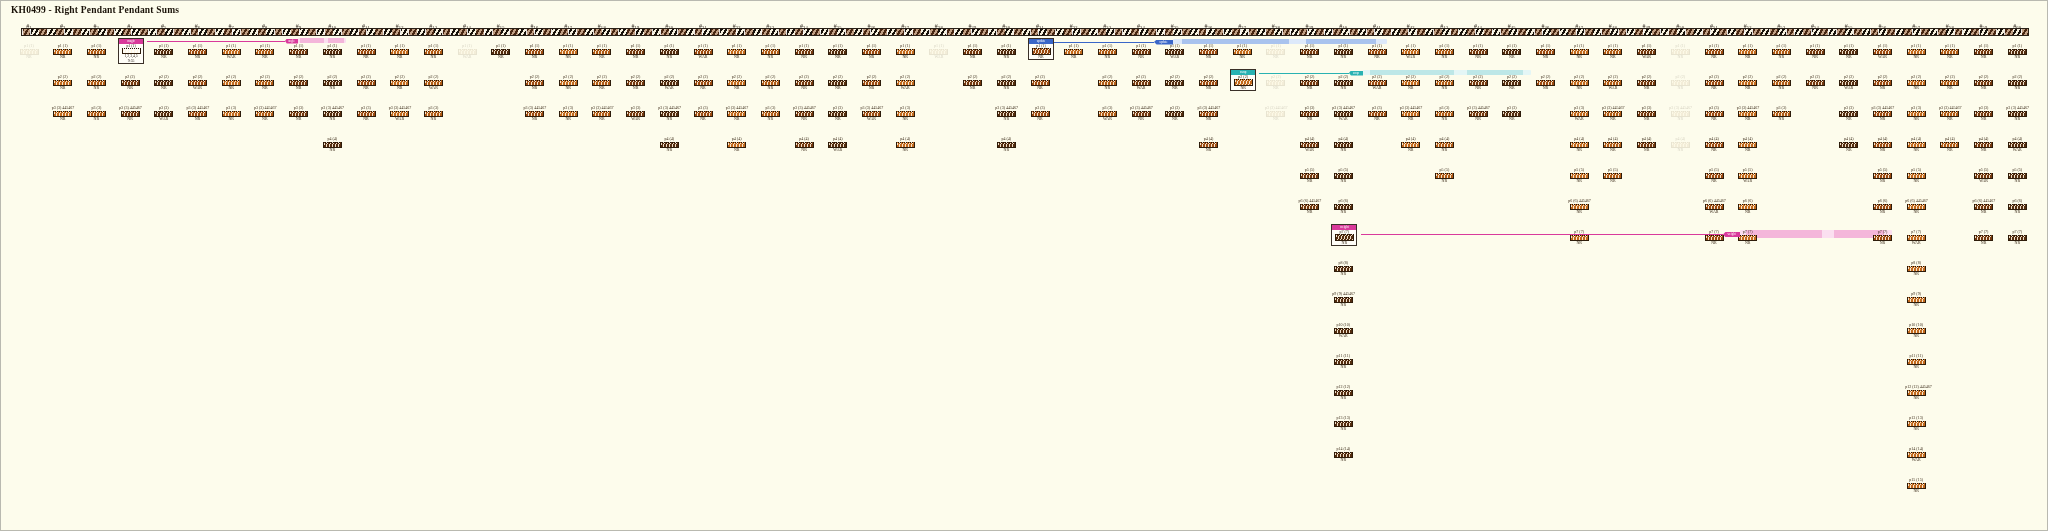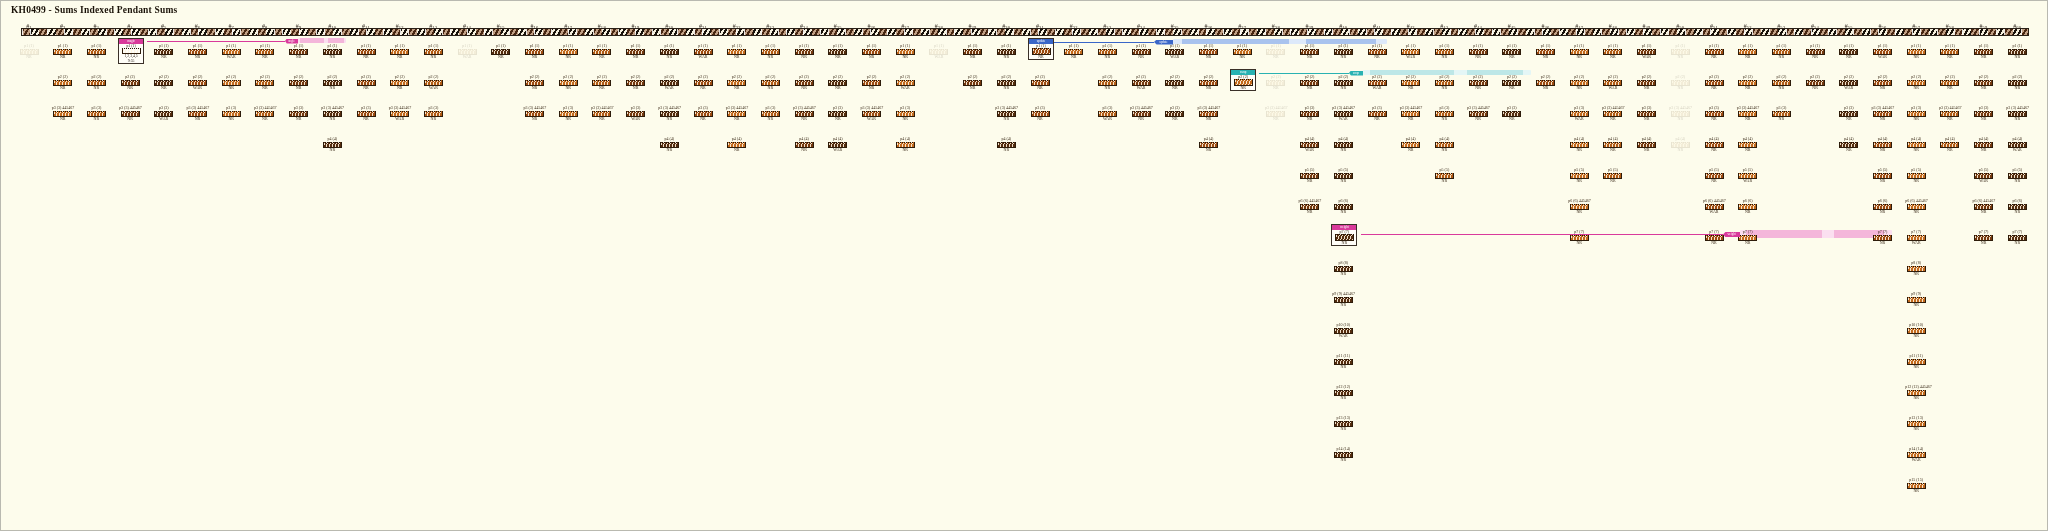--- a/index.html
+++ b/index.html
@@ -26,21 +26,21 @@
   .gbox .xline{display:block;font-size:3.8px;line-height:4.4px;color:#2a2018;white-space:nowrap;}
   .hline{position:absolute;height:1px;z-index:1;}
   .hband{position:absolute;z-index:1;border-radius:1px;}
   .harrow{position:absolute;z-index:3;height:5px;font-size:3px;line-height:5px;color:#fff;text-align:center;
     clip-path:polygon(0 50%,14% 0,100% 0,100% 100%,14% 100%);}
 </style>
 </head>
 <body>
 
 <div id="canvas">
-  <div class="title">KH0499 - Sums Indexed Pendant Sums</div>
+  <div class="title">KH0499 - Right Pendant Pendant Sums</div>
   <div class="ruler" style="left: 20px; width: 2006px;"></div>
   <div id="grid">
       <div class="hdr" style="left: 28px;"><span class="h1">#</span><span class="h2">1</span></div>
       <div class="node v0 ghost" style="left: 28px; top: 43px;">
         <div class="nt">p1 (1)</div>
         <div class="nbar"></div>
         <div class="nl">NR</div>
       </div>
       <div class="hdr" style="left: 61.7px;"><span class="h1">#</span><span class="h2">2</span></div>
       <div class="node v2" style="left: 61.7px; top: 43px;">

